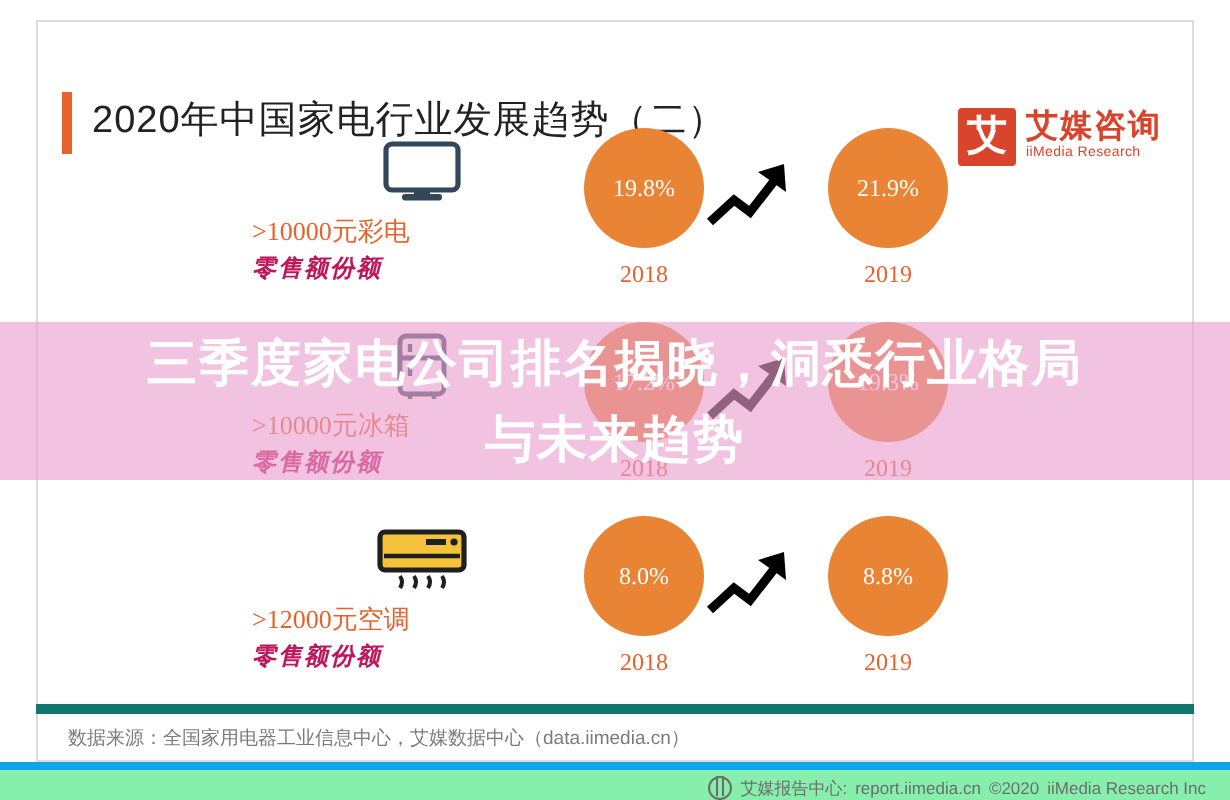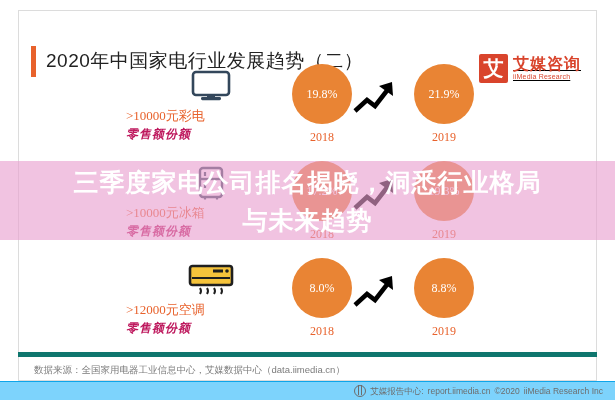--- a/index.html
+++ b/index.html
@@ -77,21 +77,20 @@
     line-height: 29px;
     text-align: center;
     font-weight: bold;
     border-radius: 2px;
     font-family: "Liberation Sans", "DejaVu Sans", sans-serif;
   }
   .brand-words {
     display: flex;
     flex-direction: column;
     justify-content: center;
-    text-decoration: underline;
   }
   .brand-cn {
     font-size: 16px;
     line-height: 17px;
     color: #d9442c;
     font-weight: bold;
     letter-spacing: 1px;
   }
   .brand-en {
     font-size: 7px;
@@ -215,22 +214,22 @@
     white-space: nowrap;
   }
 
   
   .bottombar {
     position: absolute;
     left: 0;
     top: 381px;
     width: 615px;
     height: 19px;
-    background: #7dd3fc;
-    border-top: 1px solid #0ea5e9;
+    background: #86efac;
+    border-top: 4px solid #0ea5e9;
     box-sizing: border-box;
   }
   .bottombar-inner {
     position: absolute;
     right: 12px;
     top: 2px;
     display: flex;
     align-items: center;
     gap: 4px;
     font-size: 8.5px;

